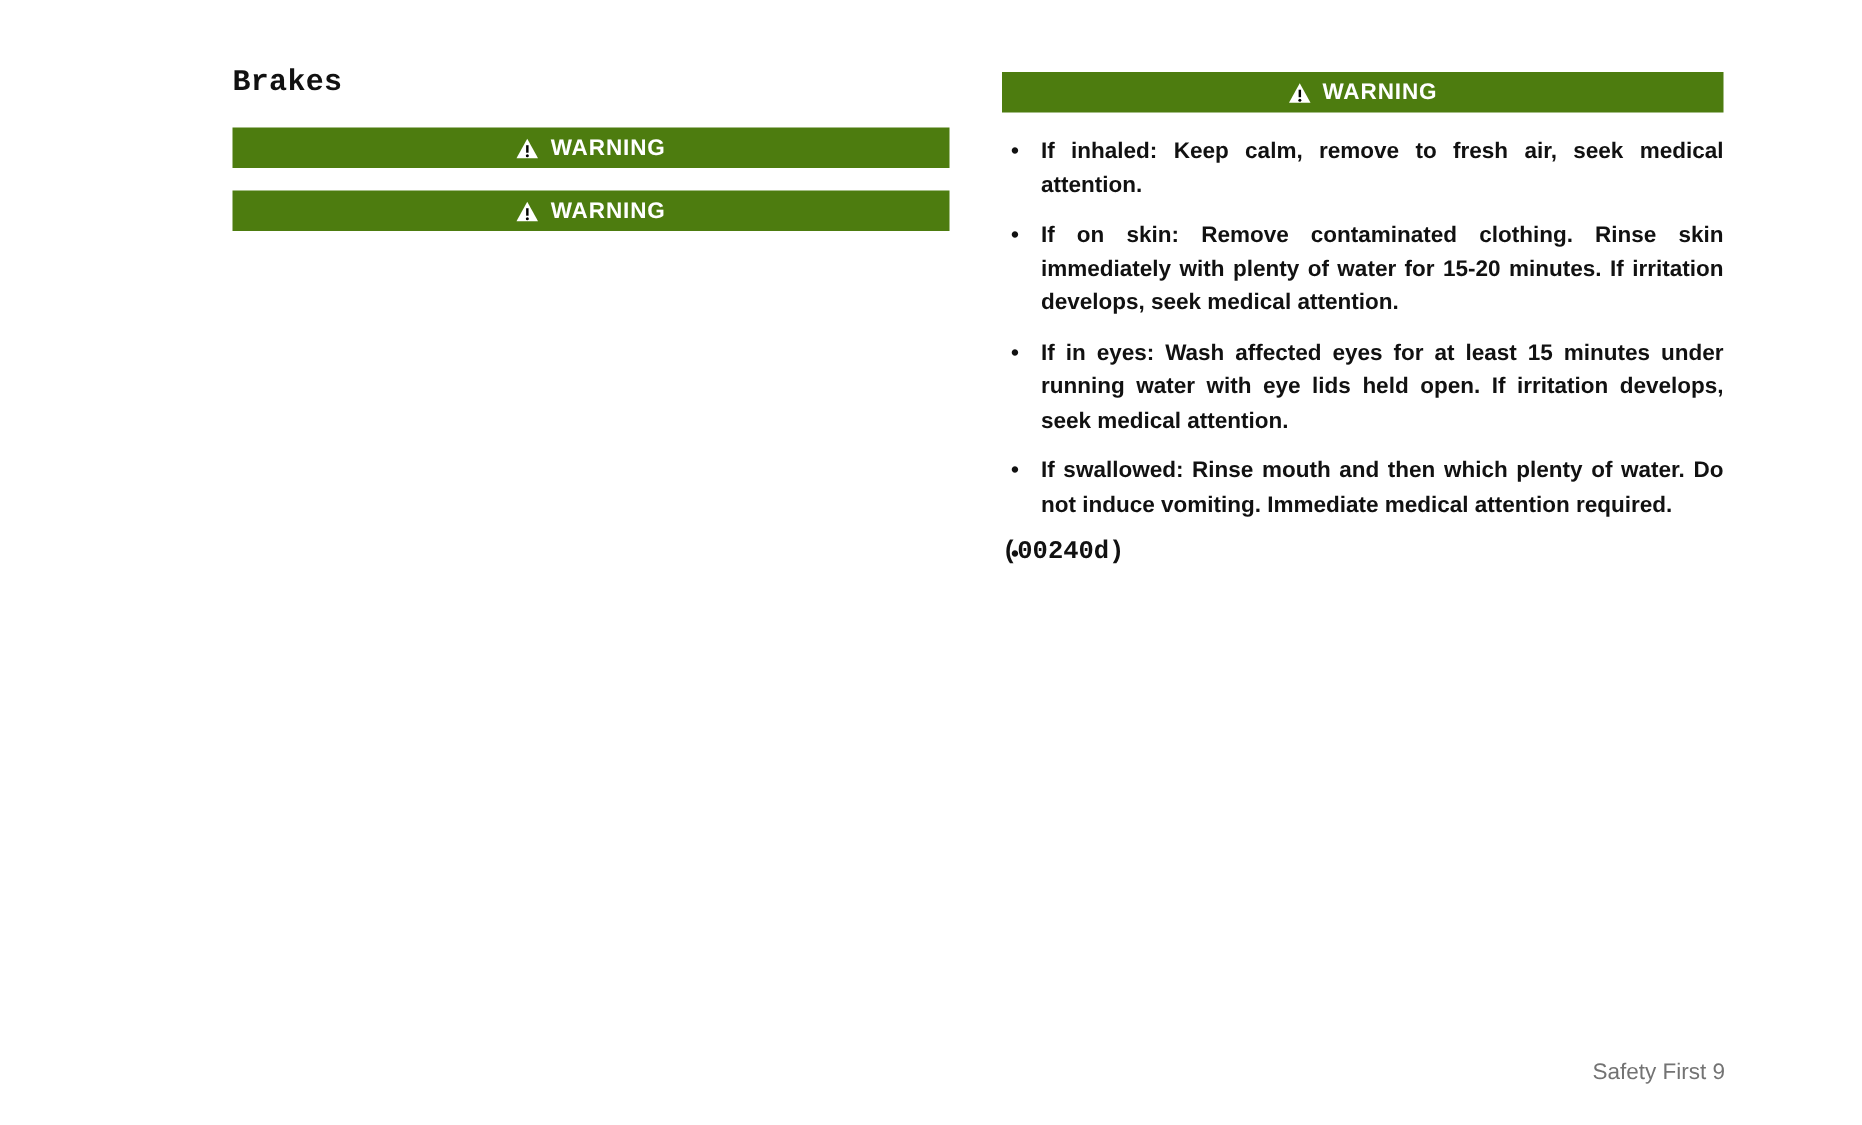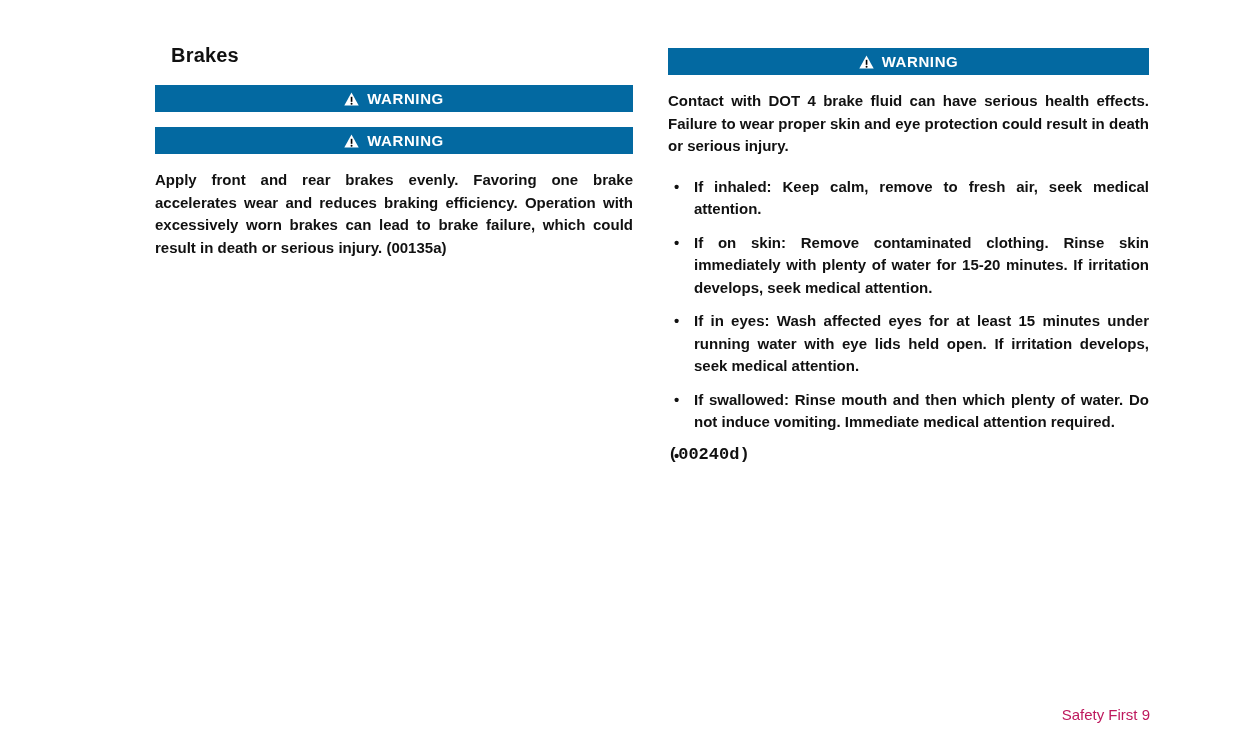--- a/index.html
+++ b/index.html
@@ -29,25 +29,26 @@
     width: 478px;
   }
   .col-right {
     left: 668px;
     top: 48px;
     width: 481px;
   }
   .section-heading {
     font-size: 20px;
     font-weight: bold;
-    margin: 0 0 18px 16px;
+    margin: 0 0 18px 0;
     letter-spacing: 0.2px;
+    font-family: Liberation Mono, monospace;
   }
   .warning-banner {
-    background: #0369a1;
+    background: #4d7c0f;
     color: #ffffff;
     height: 27px;
     display: flex;
     align-items: center;
     justify-content: center;
     gap: 8px;
     font-weight: bold;
     font-size: 15px;
     letter-spacing: 0.6px;
     margin: 0 0 15px 0;
@@ -90,21 +91,21 @@
     font-weight: bold;
     margin: 10px 0 0 0;
     font-family: Liberation Mono, monospace;
   }
   .footer {
     position: absolute;
     right: 91px;
     bottom: 27px;
     font-size: 15px;
     font-weight: normal;
-    color: #be185d;
+    color: #737373;
   }
 </style>
 </head>
 <body>
 
 <div class="page">
 
   <div class="col col-left">
     <h1 class="section-heading">Brakes</h1>
 
@@ -124,37 +125,35 @@
       <span class="warn-icon">
         <svg viewBox="0 0 24 22" xmlns="http://www.w3.org/2000/svg">
           <path d="M12 0.5 L23.5 21.5 L0.5 21.5 Z" fill="#ffffff"></path>
           <rect x="10.8" y="7.5" width="2.6" height="8" fill="#000000"></rect>
           <circle cx="12.1" cy="18.6" r="1.6" fill="#000000"></circle>
         </svg>
       </span>
       <span>WARNING</span>
     </div>
 
-    <p class="body">Apply front and rear brakes evenly. Favoring one brake accelerates wear and reduces braking efficiency. Operation with excessively worn brakes can lead to brake failure, which could result in death or serious injury. (00135a)</p>
   </div>
 
   <div class="col col-right">
 
     <div class="warning-banner">
       <span class="warn-icon">
         <svg viewBox="0 0 24 22" xmlns="http://www.w3.org/2000/svg">
           <path d="M12 0.5 L23.5 21.5 L0.5 21.5 Z" fill="#ffffff"></path>
           <rect x="10.8" y="7.5" width="2.6" height="8" fill="#000000"></rect>
           <circle cx="12.1" cy="18.6" r="1.6" fill="#000000"></circle>
         </svg>
       </span>
       <span>WARNING</span>
     </div>
 
-    <p class="body">Contact with DOT 4 brake fluid can have serious health effects. Failure to wear proper skin and eye protection could result in death or serious injury.</p>
 
     <ul class="bullets">
       <li>
         <span class="bullet">•</span>
         <span>If inhaled: Keep calm, remove to fresh air, seek medical attention.</span>
       </li>
       <li>
         <span class="bullet">•</span>
         <span>If on skin: Remove contaminated clothing. Rinse skin immediately with plenty of water for 15-20 minutes. If irritation develops, seek medical attention.</span>
       </li>

